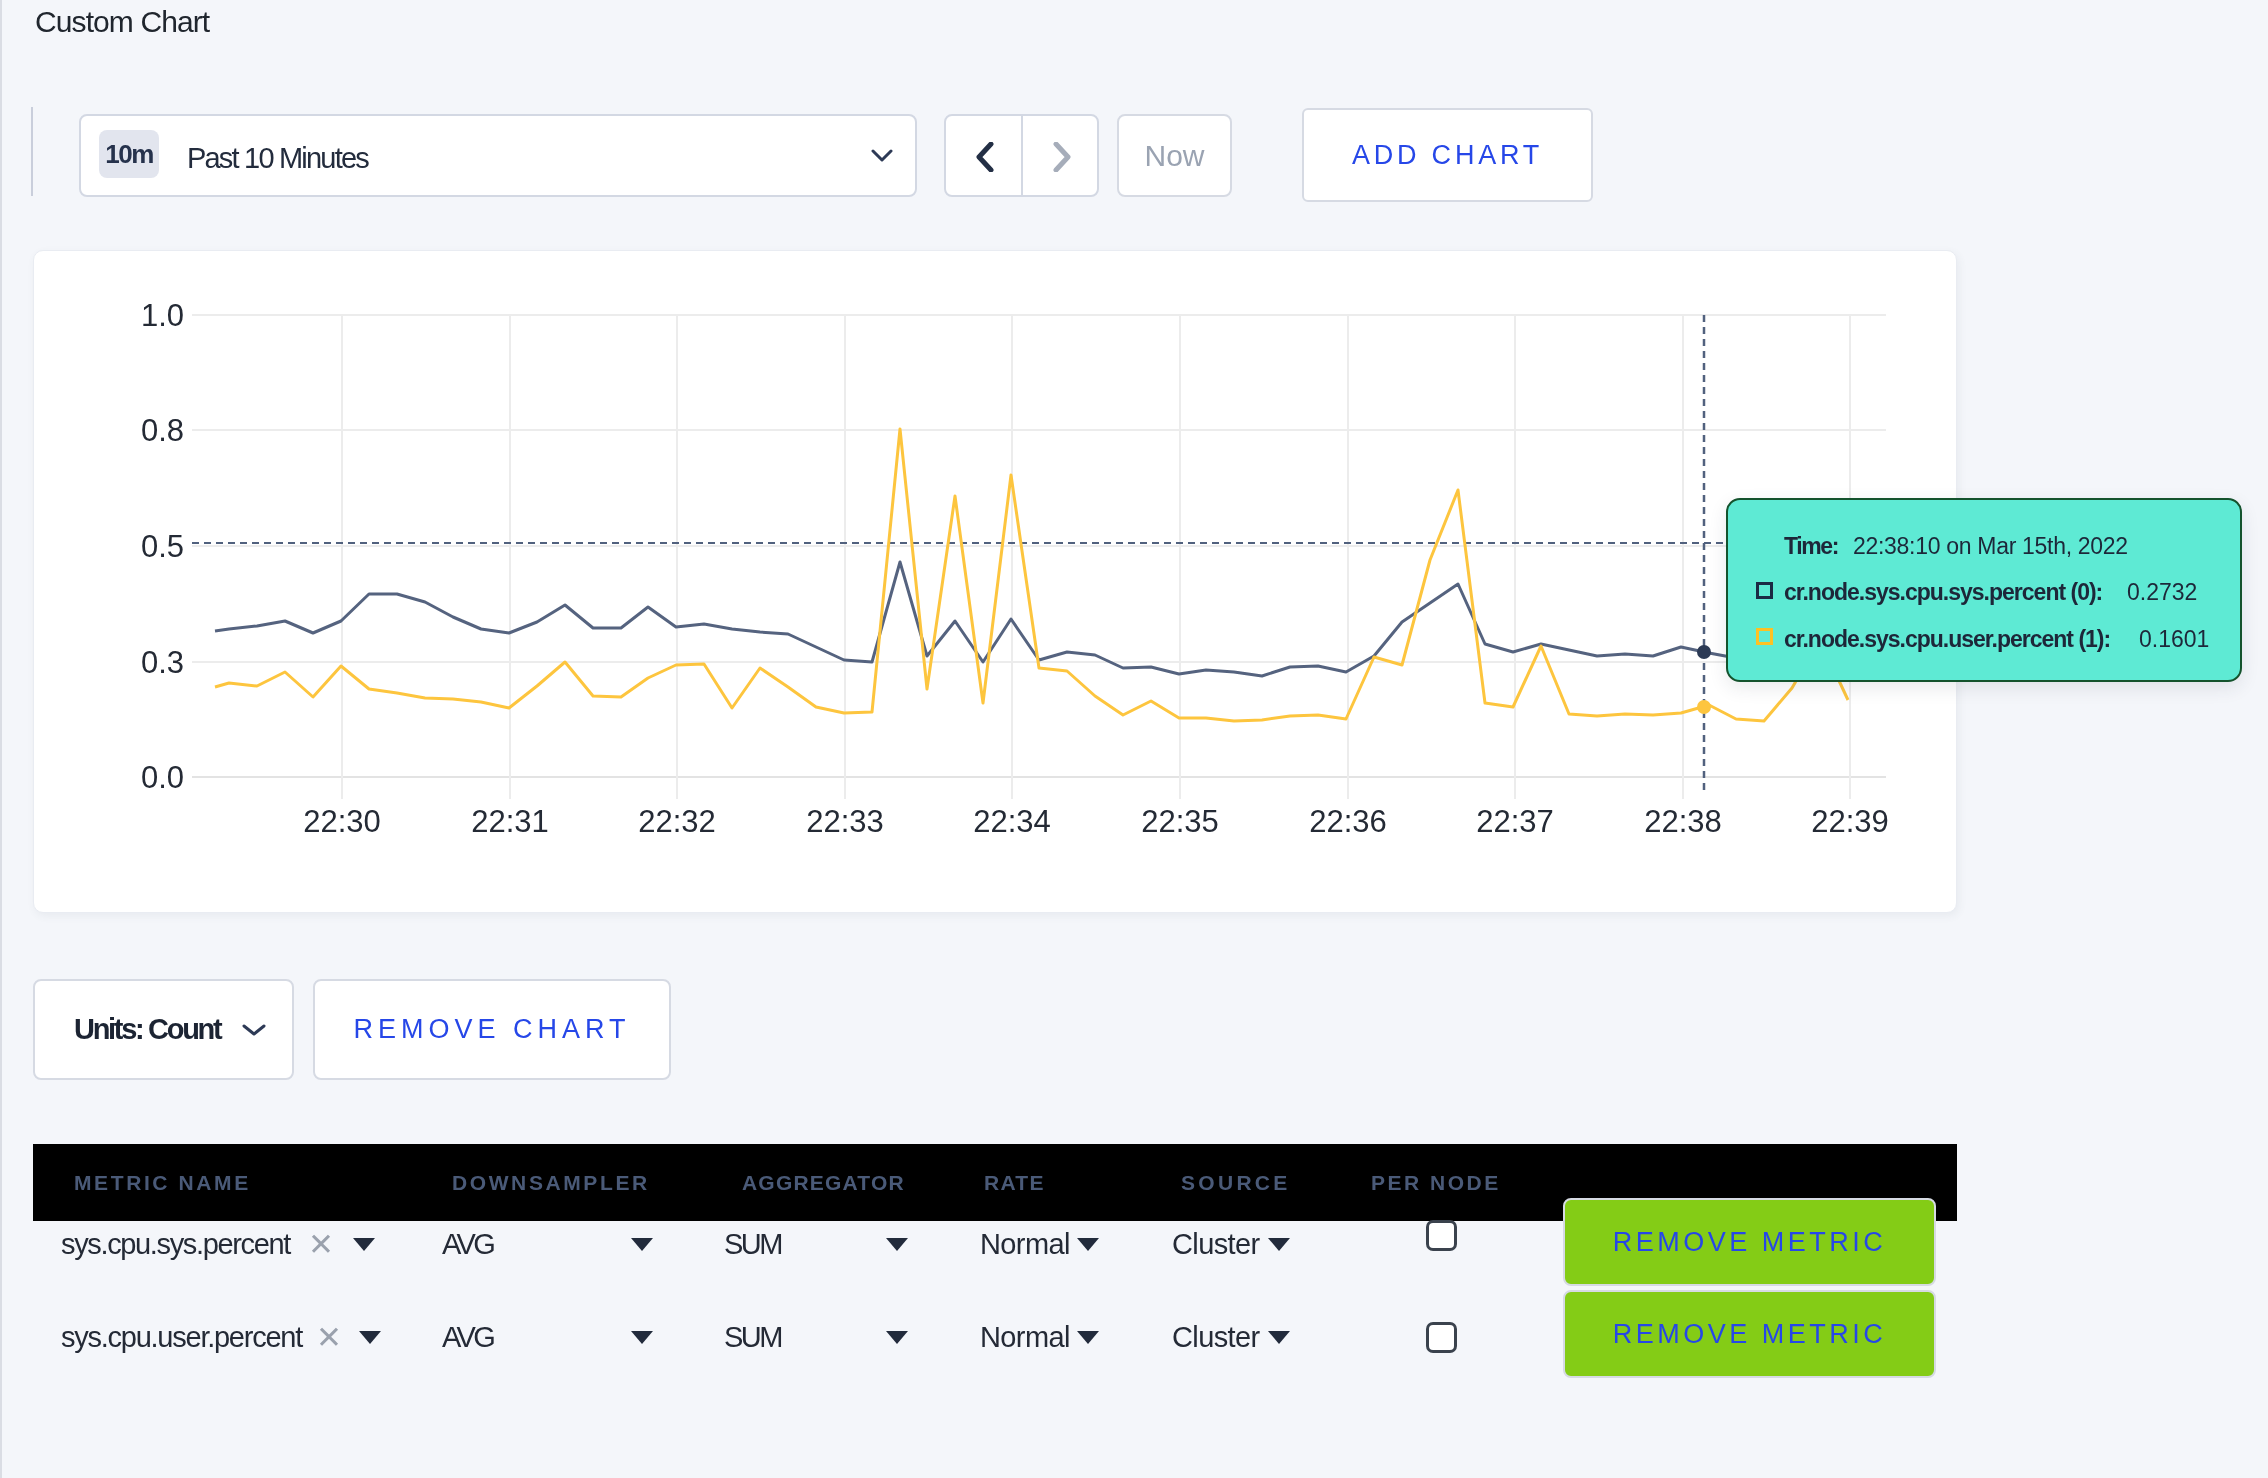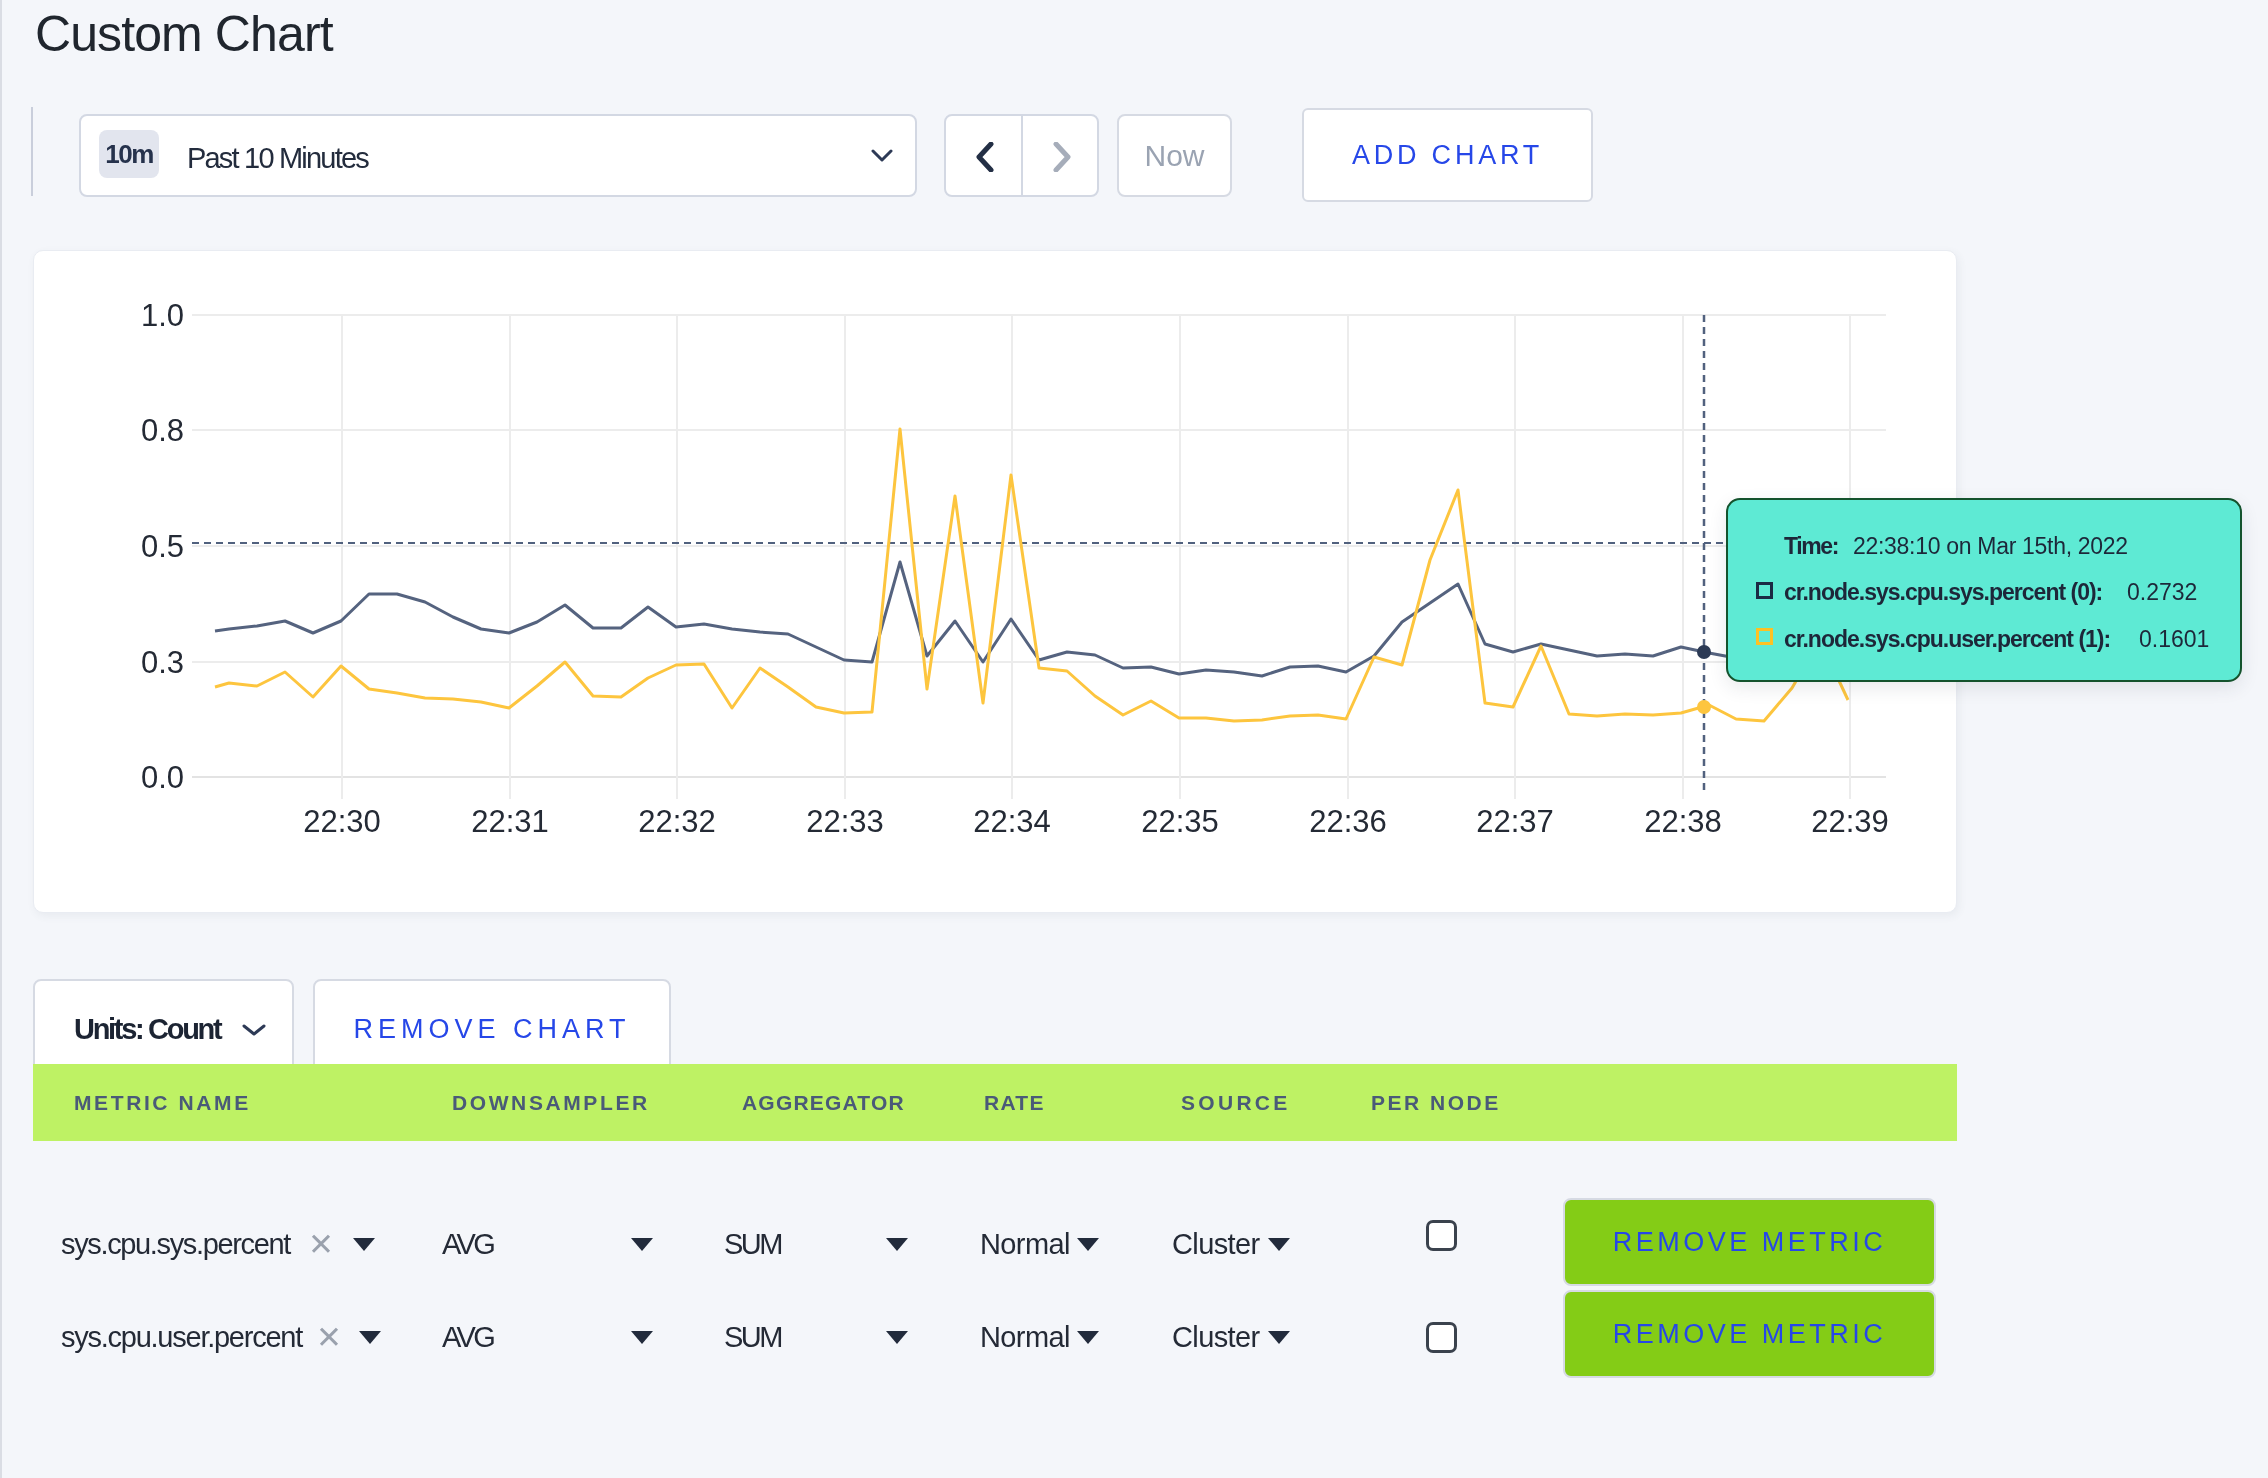--- a/index.html
+++ b/index.html
@@ -3,21 +3,21 @@
 <meta charset="utf-8">
 <style>
   * { margin:0; padding:0; box-sizing:border-box; }
   html,body { width:2268px; height:1478px; }
   body { font-family:"Liberation Sans", sans-serif; background:#f4f6fa; position:relative; overflow:hidden; }
   #page { position:absolute; left:0; top:0; width:2268px; height:1478px; background:#f4f6fa; border-left:2px solid #dadde4; }
   .abs { position:absolute; }
   .btn { position:absolute; background:#fff; border:2px solid #d6dae3; border-radius:8px; }
   .bluebtn { color:#2647e8; letter-spacing:5px; font-size:27px; font-weight:500;
              display:flex; align-items:center; justify-content:center; }
-  h1 { position:absolute; left:33px; top:5px; font-size:50px; font-weight:400; color:#20262e; letter-spacing:-0.9px; }
+  h1 { position:absolute; left:33px; top:5px; font-size:30px; font-weight:400; color:#20262e; letter-spacing:-0.9px; }
 
   
   #divider { position:absolute; left:29px; top:107px; width:2px; height:89px; background:#c9cedb; }
   #dropdown { position:absolute; left:77px; top:114px; width:838px; height:83px; background:#fff; border:2px solid #d3d8e3; border-radius:8px;padding-left:33px; }
   #badge { position:absolute; left:18px; top:14px; width:60px; height:48px; background:#e2e5ee; border-radius:8px;
            color:#26324c; font-weight:bold; font-size:26px; letter-spacing:-1.5px; display:flex; align-items:center; justify-content:center; }
   #ddlabel { position:absolute; left:106px; top:3px; height:79px; display:flex; align-items:center;
              font-size:29px; color:#232c3d; letter-spacing:-1.8px;}
   #navgroup { position:absolute; left:942px; top:114px; width:155px; height:83px; background:#fff; border:2px solid #d3d8e3; border-radius:8px; }
   #navdiv { position:absolute; left:75px; top:0px; width:2px; height:79px; background:#d3d8e3; }
@@ -35,21 +35,21 @@
   .tt-row { position:absolute; left:0; width:100%; font-size:23px; color:#1d2739; }
   .sq { position:absolute; left:28px; width:17px; height:17px; }
 
   
   #unitsbox { left:31px; top:979px; width:261px; height:101px; }
   #unitslabel { position:absolute; left:39px; top:0; height:97px; display:flex; align-items:center;
                 font-size:29px; font-weight:bold; color:#1c2433; letter-spacing:-2.3px;}
   #removechart { left:311px; top:979px; width:358px; height:101px; }
 
   
-  #thead { position:absolute; left:31px; top:1064px; width:1924px; height:77px; background:#bef264; }
+  #thead { position:absolute; left:31px; top:1144px; width:1924px; height:77px; background:#000000; }
   .th { position:absolute; top:0; height:77px; display:flex; align-items:center; font-size:21px; font-weight:bold;
         color:#4a5a78; letter-spacing:4.5px; }
   .cell { position:absolute; font-size:29px; color:#242a36; letter-spacing:-0.6px;}
   .tri { position:absolute; width:0; height:0; border-left:11px solid transparent; border-right:11px solid transparent;
          border-top:13px solid #222b3c; }
   .xmark { position:absolute; font-size:31px; color:#9aa1ad; }
   .checkbox { position:absolute; width:31px; height:31px; background:#fff; border:3px solid #3a424d; border-radius:7px; }
   .rmbtn { position:absolute; left:1561px; width:373px; height:88px; background:#84cc16; border:2px solid #d6dae3; border-radius:8px;
            color:#2647e8; letter-spacing:6px; font-size:27px; font-weight:500; display:flex; align-items:center; justify-content:center;}
   #addmetric { left:48px; top:1380px; width:305px; height:91px; border-radius:8px; }

